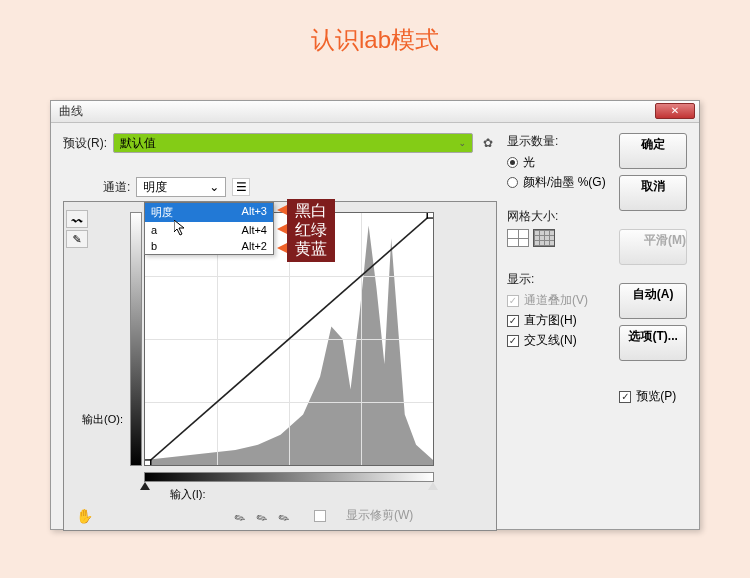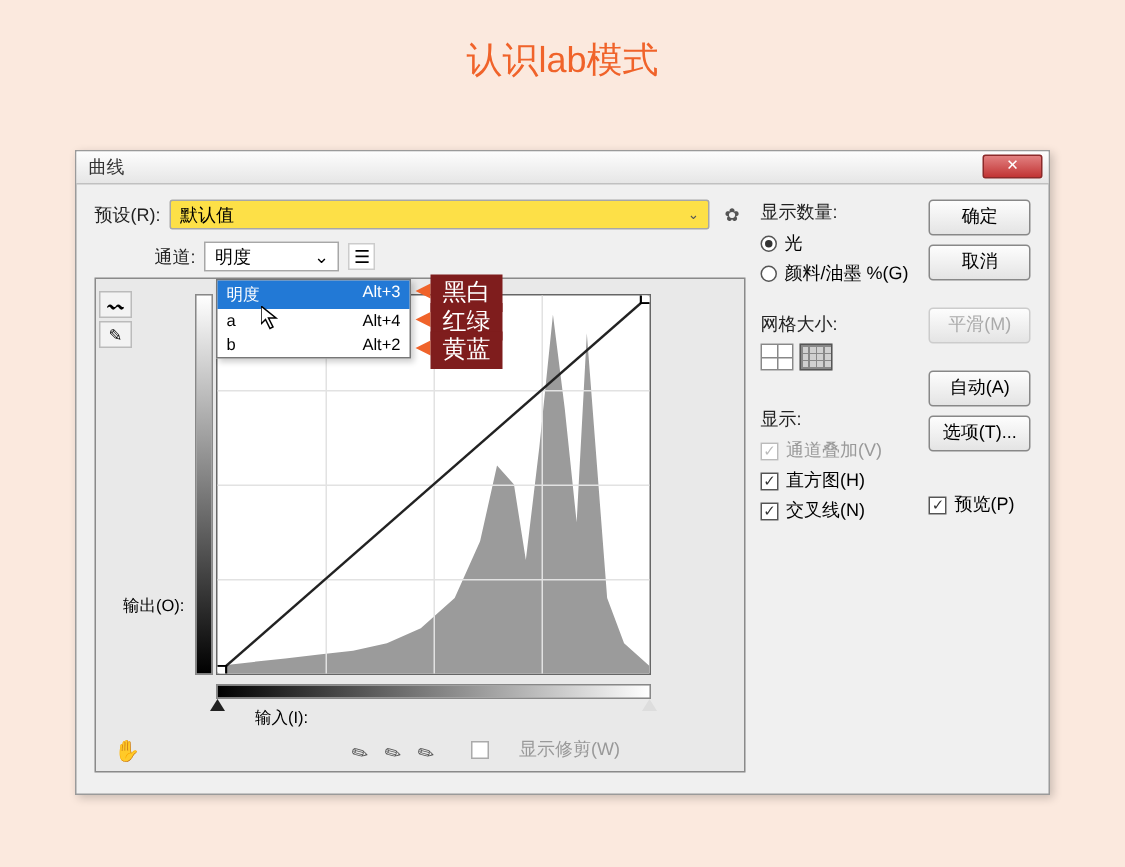--- a/index.html
+++ b/index.html
@@ -56,26 +56,26 @@
 .body {
   padding: 10px 12px;
   display: flex;
   gap: 10px;
 }
 .left-col { flex: 1; }
 .right-col { width: 180px; display: flex; gap: 8px; }
 .right-options { width: 108px; }
 .right-buttons { width: 70px; display:flex; flex-direction:column; gap:6px; }
 
-.row { display: flex; align-items: center; gap: 6px; margin-bottom: 8px; }
+.row { display: flex; align-items: center; gap: 6px; margin-bottom: 24px; }
 .label { color: #222; }
 .select {
   flex: 1;
   height: 20px;
-  background: #fde047;
+  background: #84cc16;
   border: 1px solid #a7a7a7;
   border-radius: 2px;
   display: flex;
   align-items: center;
   justify-content: space-between;
   padding: 0 6px;
   font-size: 12px;
 }
 .select .arrow { font-size: 9px; color: #555; }
 .gear {
@@ -216,29 +216,30 @@
 .grid-btn { width:22px; height:18px; border:1px solid #888; background:#fff; display:flex;}
 .grid-btn.sel { background:#d0d0d0; border-color:#555;}
 .grid-inner-s { width:100%; height:100%; background:
   linear-gradient(#888,#888) 50% 0/1px 100% no-repeat,
   linear-gradient(#888,#888) 0 50%/100% 1px no-repeat;}
 .grid-inner-l { width:100%; height:100%; background:
   repeating-linear-gradient(90deg,#888 0 1px,transparent 1px 5px),
   repeating-linear-gradient(0deg,#888 0 1px,transparent 1px 5px);}
 
 .btn {
-  height:24px;
+  height:36px;
   border:1px solid #888;
   background:linear-gradient(#fdfdfd,#e4e4e4);
   border-radius:3px;
   font-size:12px;
   text-align:center;
   line-height:20px;
-}
-.btn.dis { color:#aaa; border-color:#ccc;}
+  font-weight:bold;
+}
+.btn.dis { color:#aaa; border-color:#ccc;text-align:right;}
 .cursor {
   position:absolute; z-index:7;
   width:12px; height:16px;
 }
 </style>
 </head>
 <body>
 
 <div class="page-title">认识lab模式</div>
 

